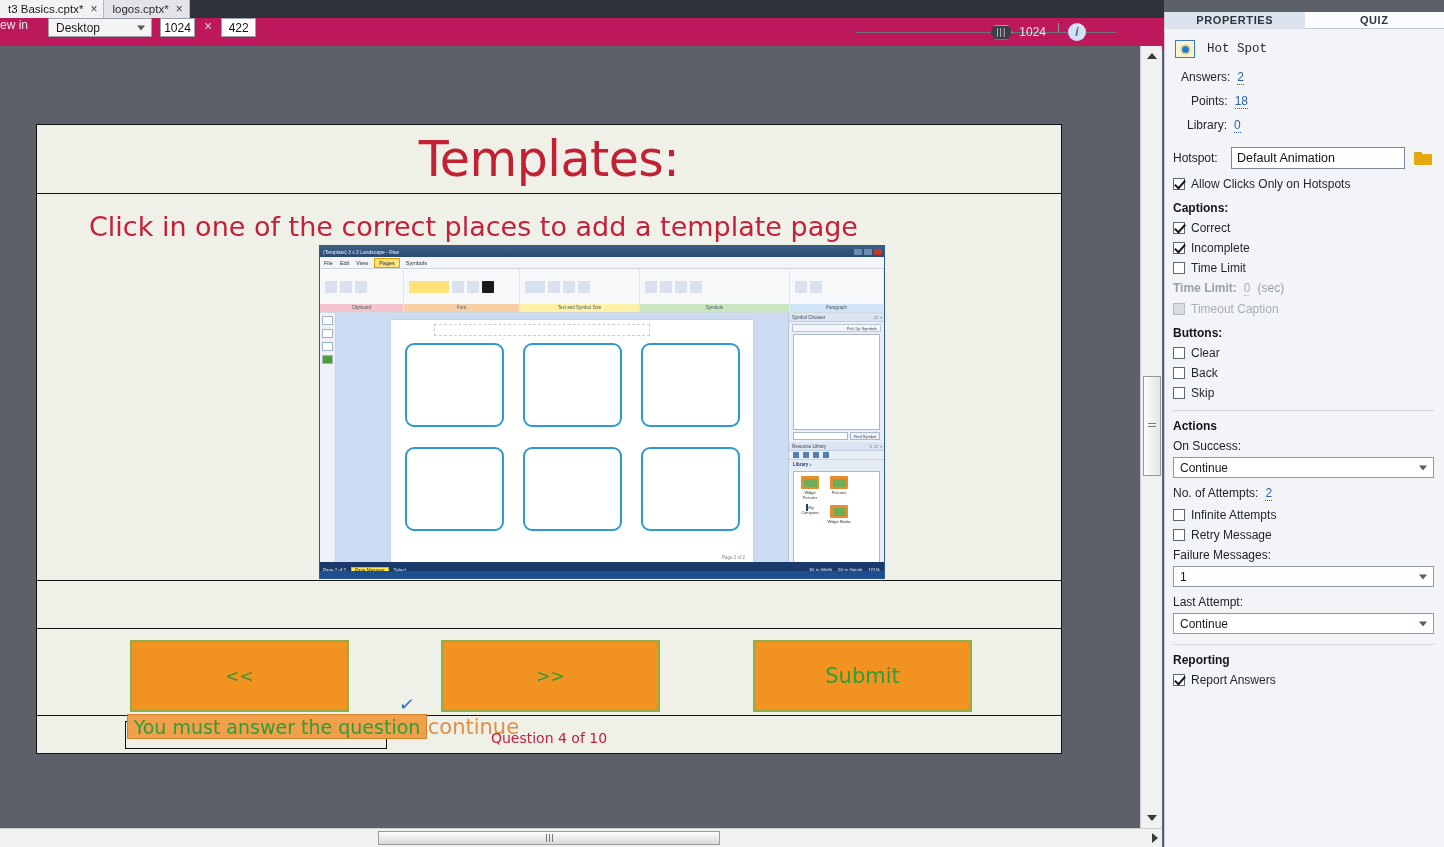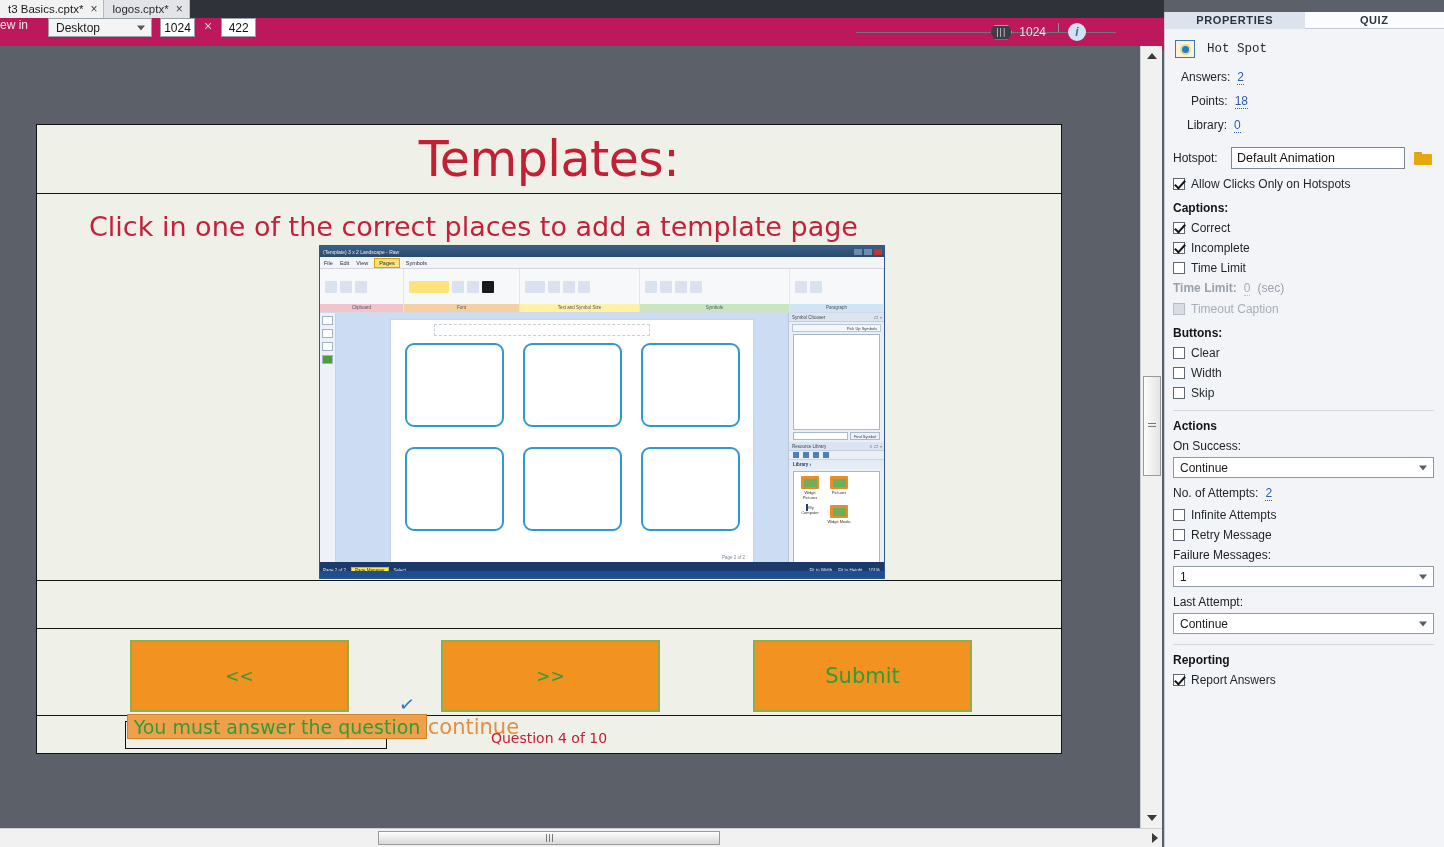--- a/index.html
+++ b/index.html
@@ -608,21 +608,21 @@
         <span>Timeout Caption</span>
       </div>
 
       <div class="sec-head">Buttons:</div>
       <div class="chk">
         <span class="box"></span>
         <span>Clear</span>
       </div>
       <div class="chk">
         <span class="box"></span>
-        <span>Width</span>
+        <span>Back</span>
       </div>
       <div class="chk">
         <span class="box"></span>
         <span>Skip</span>
       </div>
 
       <div class="divider"></div>
 
       <div class="sec-head" style="margin-top:0">Actions</div>
       <div class="lbl" style="margin-bottom:4px">On Success:</div>

